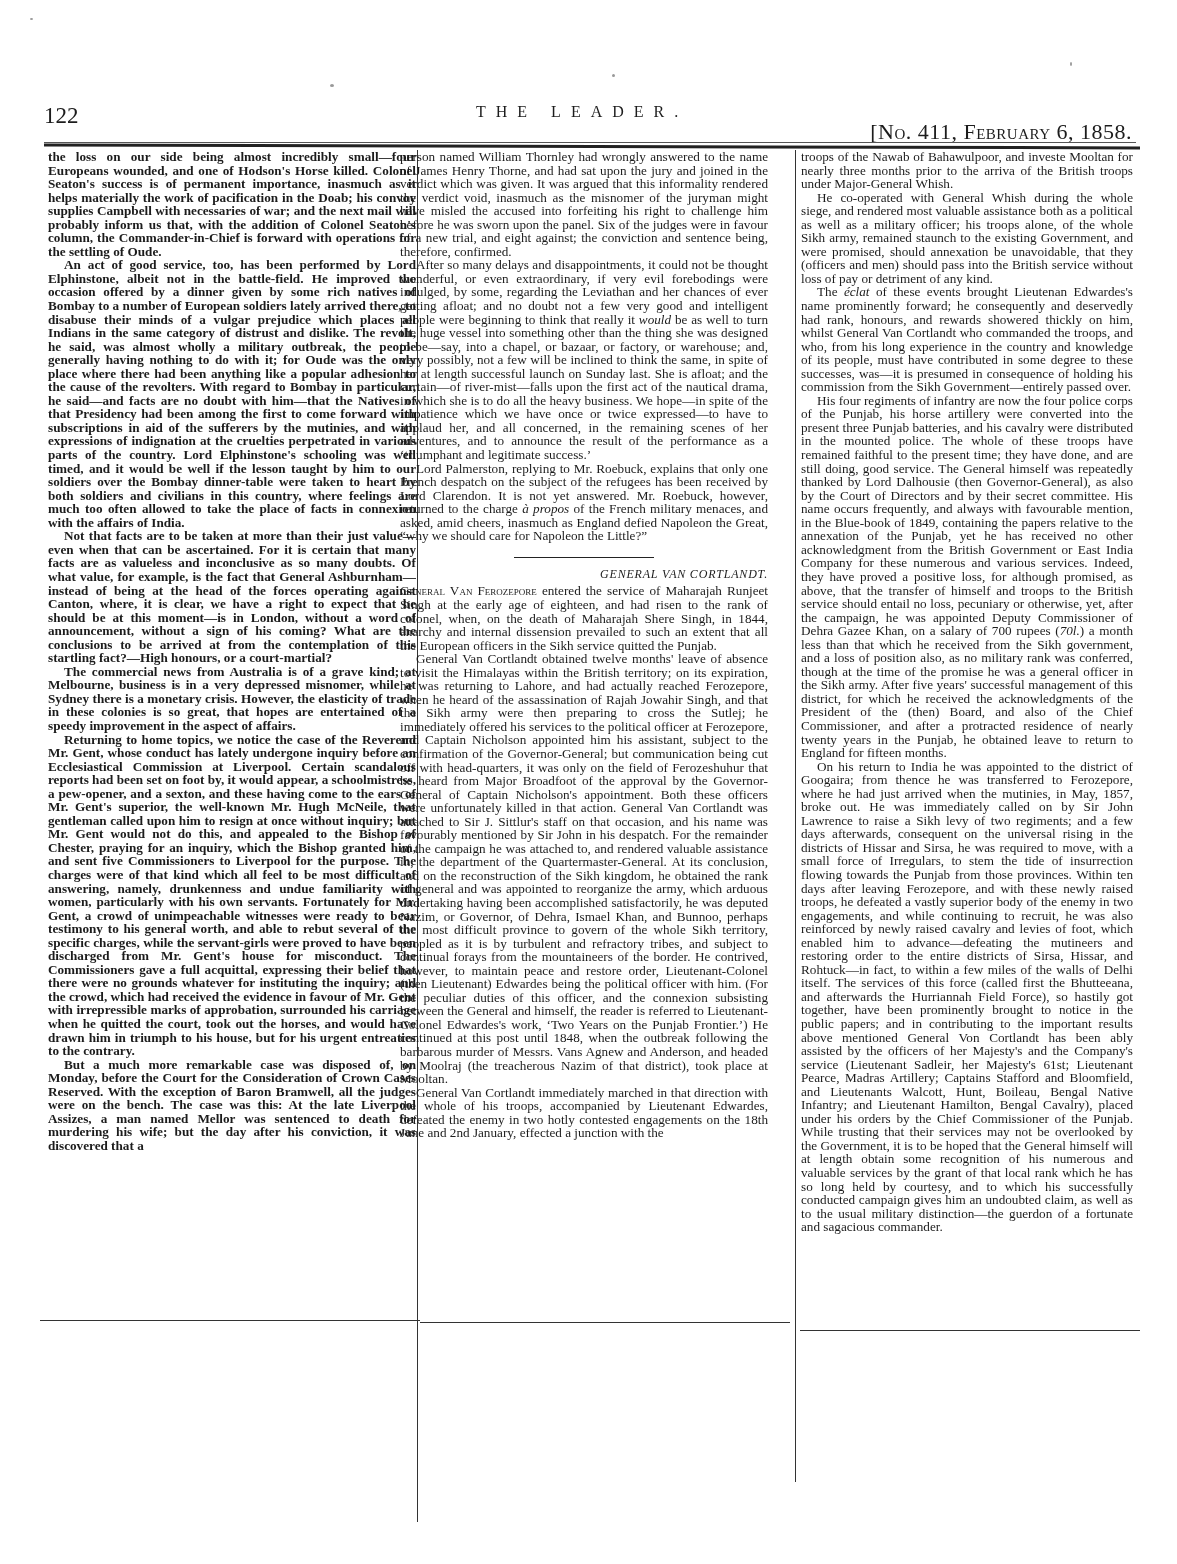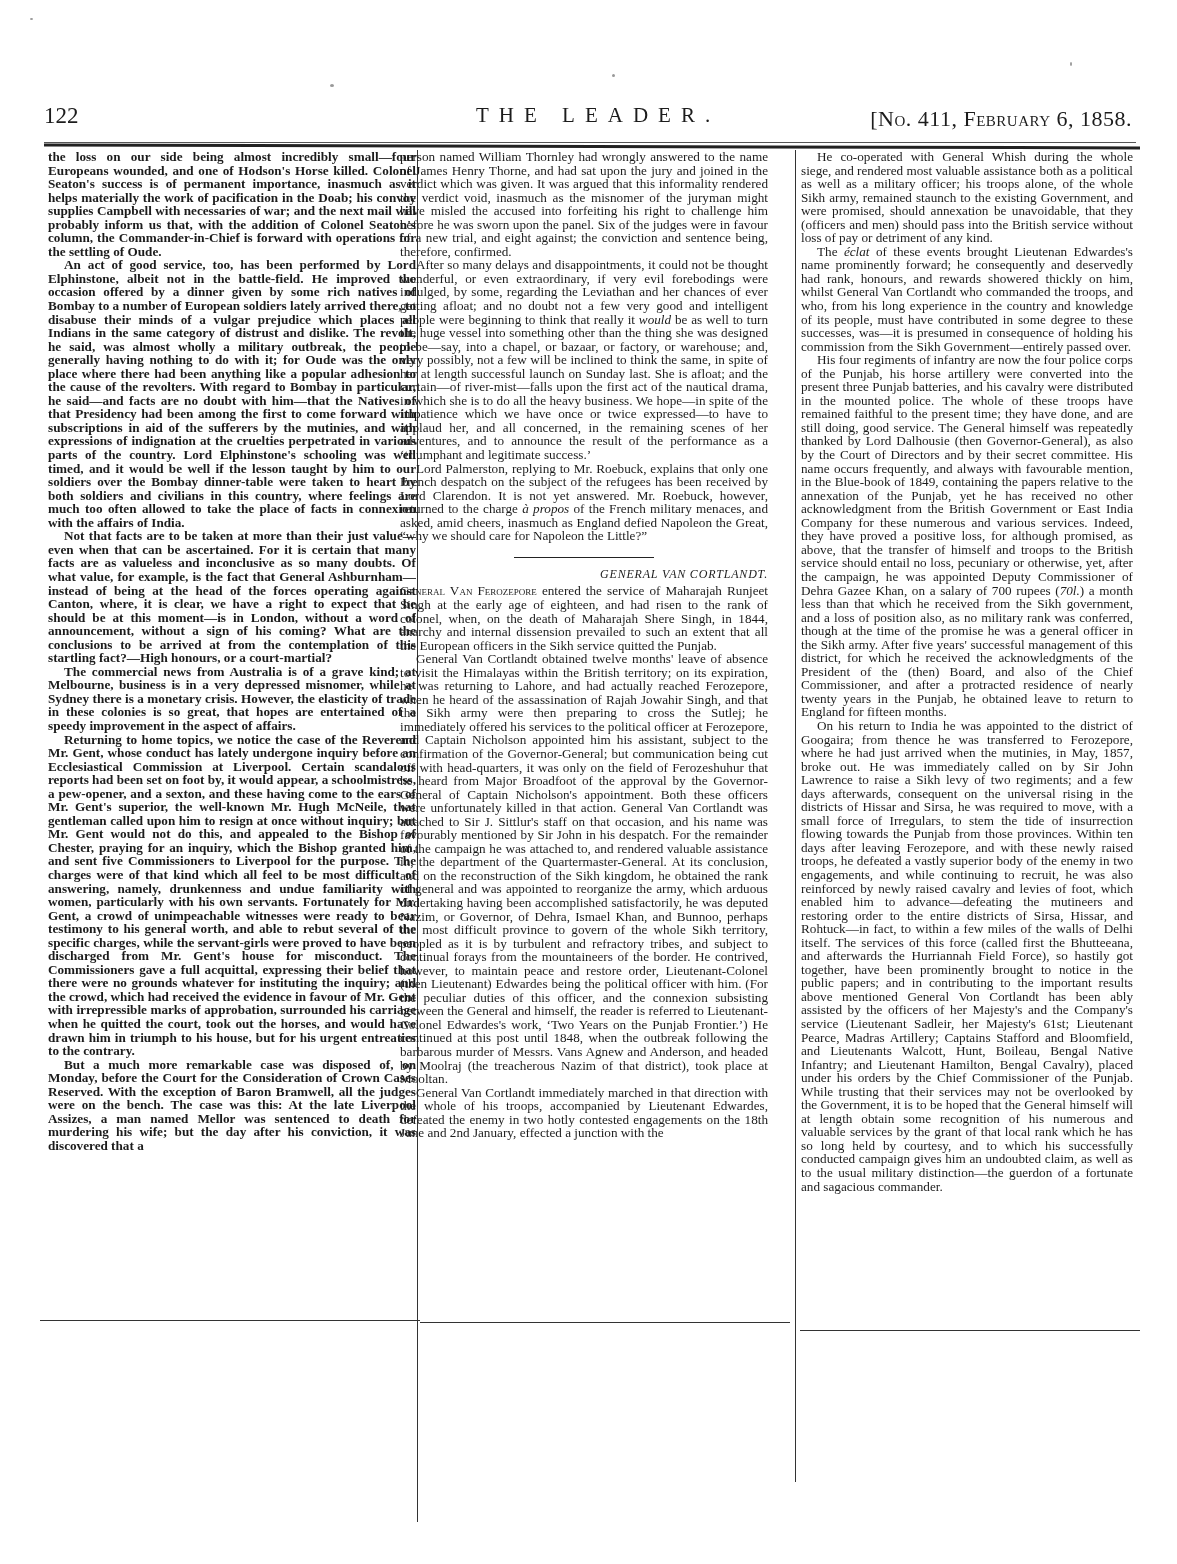--- a/index.html
+++ b/index.html
@@ -5,22 +5,22 @@
   html, body { margin: 0; padding: 0; background: #ffffff; }
   body {
     width: 1177px; height: 1564px; position: relative; overflow: hidden;
     font-family: "Liberation Serif", "DejaVu Serif", serif; color: #1c1c1c;
   }
   .masthead {
     position: absolute; top: 103px; left: 44px; width: 1088px; height: 30px;
     font-family: "Liberation Serif", serif;
   }
   .page-num { position: absolute; left: 0; top: 0; font-size: 23px; letter-spacing: 0px; }
-  .title { position: absolute; left: 432px; top: 0; font-size: 21px; letter-spacing: 10px; }
-  .issue { position: absolute; right: 0; top: 3px; font-size: 22px; font-variant: small-caps; letter-spacing: 0.5px; }
+  .title { position: absolute; left: 432px; top: 0; font-size: 16px; letter-spacing: 10px; }
+  .issue { position: absolute; right: 0; top: 16px; font-size: 22px; font-variant: small-caps; letter-spacing: 0.5px; }
   .rule-thin { position: absolute; top: 142px; left: 44px; width: 1092px; height: 1px; background: #555; }
   .rule-thick { position: absolute; top: 145px; left: 44px; width: 1096px; height: 3px; background: #222; transform: rotate(0.15deg); }
   .col {
     position: absolute; top: 150px; width: 368px;
     font-size: 13.2px; line-height: 13.55px; text-align: justify; hyphens: manual;
   }
   .col p { margin: 0; text-indent: 16px; }
   .col p.noindent { text-indent: 0; }
   .col1 { left: 48px; font-weight: bold; }
   .col2 { left: 400px; }
@@ -62,20 +62,21 @@
   <p><span>After so many delays and disappointments, it could not be thought wonderful, or even extraordinary, if very evil forebodings were indulged, by some, regarding the Leviathan and her chances of ever getting afloat; and no doubt not a few very good and intelligent people were beginning to think that really it </span><i>would</i><span> be as well to turn the huge vessel into something other than the thing she was designed to be—say, into a chapel, or bazaar, or factory, or warehouse; and, very possibly, not a few will be inclined to think the same, in spite of her at length successful launch on Sunday last. She is afloat; and the curtain—of river-mist—falls upon the first act of the nautical drama, in which she is to do all the heavy business. We hope—in spite of the impatience which we have once or twice expressed—to have to applaud her, and all concerned, in the remaining scenes of her adventures, and to announce the result of the performance as a ‘triumphant and legitimate success.’</span></p>
   <p><span>Lord Palmerston, replying to Mr. Roebuck, explains that only one French despatch on the subject of the refugees has been received by Lord Clarendon. It is not yet answered. Mr. Roebuck, however, returned to the charge </span><i>à propos</i><span> of the French military menaces, and asked, amid cheers, inasmuch as England defied Napoleon the Great, “why we should care for Napoleon the Little?”</span></p>
   <div class="short-rule"></div>
   <p class="heading">GENERAL VAN CORTLANDT.</p>
   <p class="noindent"><span class="sc">General Van Ferozepore</span><span> entered the service of Maharajah Runjeet Singh at the early age of eighteen, and had risen to the rank of colonel, when, on the death of Maharajah Shere Singh, in 1844, anarchy and internal dissension prevailed to such an extent that all the European officers in the Sikh service quitted the Punjab.</span></p>
   <p>General Van Cortlandt obtained twelve months' leave of absence to visit the Himalayas within the British territory; on its expiration, he was returning to Lahore, and had actually reached Ferozepore, when he heard of the assassination of Rajah Jowahir Singh, and that the Sikh army were then preparing to cross the Sutlej; he immediately offered his services to the political officer at Ferozepore, and Captain Nicholson appointed him his assistant, subject to the confirmation of the Governor-General; but communication being cut off with head-quarters, it was only on the field of Ferozeshuhur that he heard from Major Broadfoot of the approval by the Governor-General of Captain Nicholson's appointment. Both these officers were unfortunately killed in that action. General Van Cortlandt was attached to Sir J. Sittlur's staff on that occasion, and his name was favourably mentioned by Sir John in his despatch. For the remainder of the campaign he was attached to, and rendered valuable assistance in, the department of the Quartermaster-General. At its conclusion, and on the reconstruction of the Sikh kingdom, he obtained the rank of general and was appointed to reorganize the army, which arduous undertaking having been accomplished satisfactorily, he was deputed Nazim, or Governor, of Dehra, Ismael Khan, and Bunnoo, perhaps the most difficult province to govern of the whole Sikh territory, peopled as it is by turbulent and refractory tribes, and subject to continual forays from the mountaineers of the border. He contrived, however, to maintain peace and restore order, Lieutenant-Colonel (then Lieutenant) Edwardes being the political officer with him. (For the peculiar duties of this officer, and the connexion subsisting between the General and himself, the reader is referred to Lieutenant-Colonel Edwardes's work, ‘Two Years on the Punjab Frontier.’) He continued at this post until 1848, when the outbreak following the barbarous murder of Messrs. Vans Agnew and Anderson, and headed by Moolraj (the treacherous Nazim of that district), took place at Mooltan.</p>
   <p>General Van Cortlandt immediately marched in that direction with the whole of his troops, accompanied by Lieutenant Edwardes, defeated the enemy in two hotly contested engagements on the 18th June and 2nd January, effected a junction with the</p>
 </div>
 
 <div class="col col3">
+  <p class="noindent">troops of the Nawab of Bahawulpoor, and investe Mooltan for nearly three months prior to the arriva of the British troops under Major-General Whish.</p>
   <p>He co-operated with General Whish during the whole siege, and rendered most valuable assistance both as a political as well as a military officer; his troops alone, of the whole Sikh army, remained staunch to the existing Government, and were promised, should annexation be unavoidable, that they (officers and men) should pass into the British service without loss of pay or detriment of any kind.</p>
   <p><span>The </span><i>éclat</i><span> of these events brought Lieutenan Edwardes's name prominently forward; he consequently and deservedly had rank, honours, and rewards showered thickly on him, whilst General Van Cortlandt who commanded the troops, and who, from his long experience in the country and knowledge of its people, must have contributed in some degree to these successes, was—it is presumed in consequence of holding his commission from the Sikh Government—entirely passed over.</span></p>
   <p><span>His four regiments of infantry are now the four police corps of the Punjab, his horse artillery were converted into the present three Punjab batteries, and his cavalry were distributed in the mounted police. The whole of these troops have remained faithful to the present time; they have done, and are still doing, good service. The General himself was repeatedly thanked by Lord Dalhousie (then Governor-General), as also by the Court of Directors and by their secret committee. His name occurs frequently, and always with favourable mention, in the Blue-book of 1849, containing the papers relative to the annexation of the Punjab, yet he has received no other acknowledgment from the British Government or East India Company for these numerous and various services. Indeed, they have proved a positive loss, for although promised, as above, that the transfer of himself and troops to the British service should entail no loss, pecuniary or otherwise, yet, after the campaign, he was appointed Deputy Commissioner of Dehra Gazee Khan, on a salary of 700 rupees (</span><i>70l.</i><span>) a month less than that which he received from the Sikh government, and a loss of position also, as no military rank was conferred, though at the time of the promise he was a general officer in the Sikh army. After five years' successful management of this district, for which he received the acknowledgments of the President of the (then) Board, and also of the Chief Commissioner, and after a protracted residence of nearly twenty years in the Punjab, he obtained leave to return to England for fifteen months.</span></p>
   <p>On his return to India he was appointed to the district of Googaira; from thence he was transferred to Ferozepore, where he had just arrived when the mutinies, in May, 1857, broke out. He was immediately called on by Sir John Lawrence to raise a Sikh levy of two regiments; and a few days afterwards, consequent on the universal rising in the districts of Hissar and Sirsa, he was required to move, with a small force of Irregulars, to stem the tide of insurrection flowing towards the Punjab from those provinces. Within ten days after leaving Ferozepore, and with these newly raised troops, he defeated a vastly superior body of the enemy in two engagements, and while continuing to recruit, he was also reinforced by newly raised cavalry and levies of foot, which enabled him to advance—defeating the mutineers and restoring order to the entire districts of Sirsa, Hissar, and Rohtuck—in fact, to within a few miles of the walls of Delhi itself. The services of this force (called first the Bhutteeana, and afterwards the Hurriannah Field Force), so hastily got together, have been prominently brought to notice in the public papers; and in contributing to the important results above mentioned General Von Cortlandt has been ably assisted by the officers of her Majesty's and the Company's service (Lieutenant Sadleir, her Majesty's 61st; Lieutenant Pearce, Madras Artillery; Captains Stafford and Bloomfield, and Lieutenants Walcott, Hunt, Boileau, Bengal Native Infantry; and Lieutenant Hamilton, Bengal Cavalry), placed under his orders by the Chief Commissioner of the Punjab. While trusting that their services may not be overlooked by the Government, it is to be hoped that the General himself will at length obtain some recognition of his numerous and valuable services by the grant of that local rank which he has so long held by courtesy, and to which his successfully conducted campaign gives him an undoubted claim, as well as to the usual military distinction—the guerdon of a fortunate and sagacious commander.</p>
 </div>
 
 <div class="strike-line" style="top:1320px;left:40px;width:380px;"></div>
 <div class="strike-line" style="top:1322px;left:420px;width:370px;"></div>
 <div class="strike-line" style="top:1330px;left:800px;width:340px;"></div>
 

